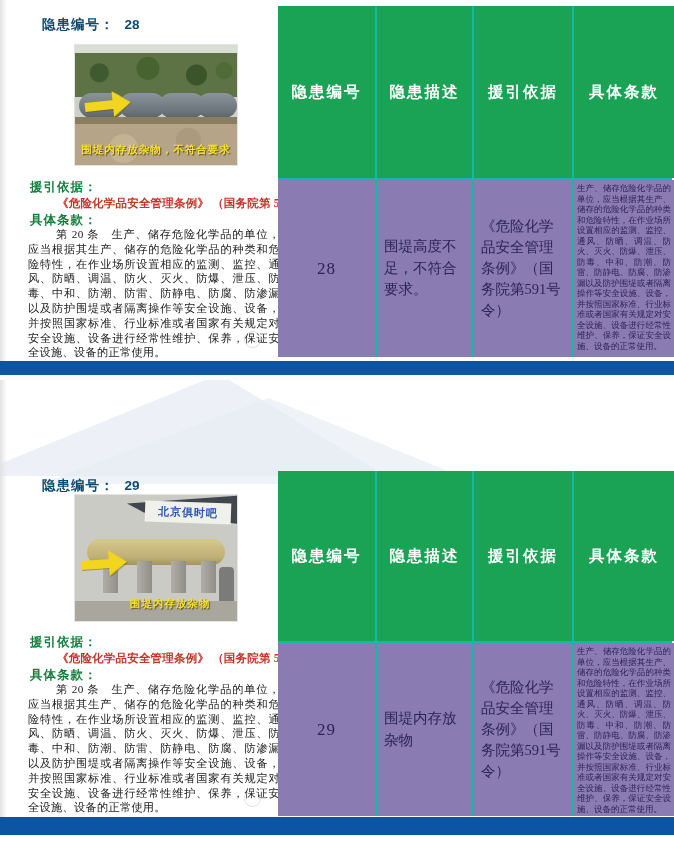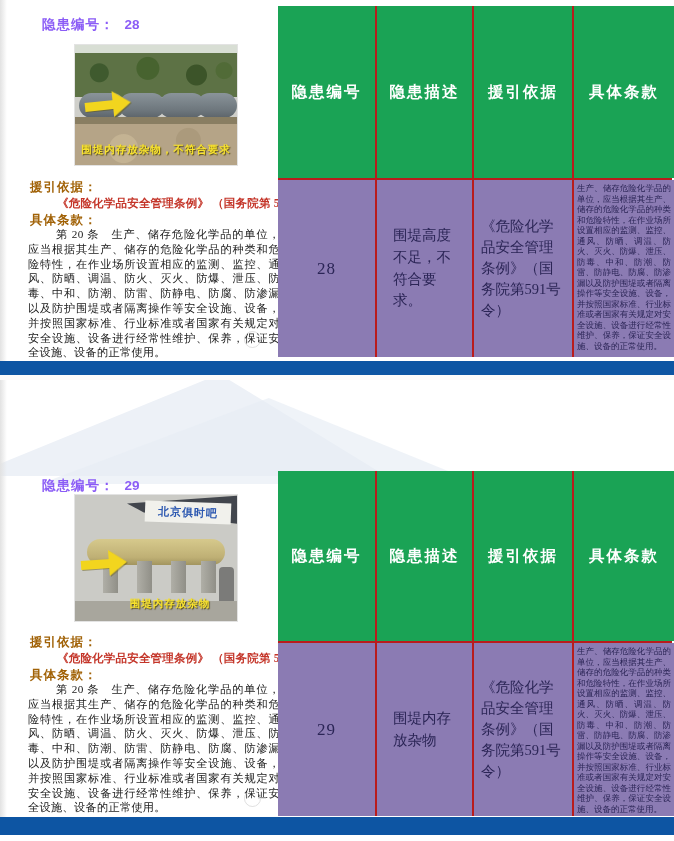--- a/index.html
+++ b/index.html
@@ -7,25 +7,25 @@
   .page{position:relative;width:674px;height:841px;background:#ffffff;overflow:hidden;margin:0;}
   .slide{position:absolute;left:0;width:674px;background:#ffffff;overflow:hidden;}
   .slide-1{top:0;height:375px;}
   .slide-2{top:380px;height:455px;}
   .edge-strip{position:absolute;left:0;top:0;width:7px;height:100%;
     background:linear-gradient(90deg,#e2e2e2,rgba(255,255,255,0));}
   .divider{position:absolute;left:0;top:375px;width:674px;height:11px;background:#fbfbfb;}
   .divider-line{position:absolute;left:0;top:5px;width:674px;height:2px;background:#d7d7d7;}
 
   
-  .hz-title{position:absolute;left:42px;color:#8b5cf6;font-weight:bold;font-size:13.5px;letter-spacing:1px;}
+  .hz-title{position:absolute;left:42px;color:#0c4a6e;font-weight:bold;font-size:13.5px;letter-spacing:1px;}
   .hz-title .num{margin-left:10px;letter-spacing:0;}
   .slide-1 .hz-title{top:16px;}
   .slide-2 .hz-title{top:97px;}
-  .sec-head{position:absolute;left:30px;font-weight:bold;font-size:12.5px;color:#a16207;letter-spacing:1px;}
+  .sec-head{position:absolute;left:30px;font-weight:bold;font-size:12.5px;color:#15803d;letter-spacing:1px;}
   .basis-red{position:absolute;left:57px;color:#c43529;font-size:11.5px;font-weight:bold;
     font-family:"Liberation Serif",serif;letter-spacing:0.2px;white-space:nowrap;}
   .clause-para{position:absolute;left:28px;width:252px;color:#202020;font-size:11.2px;line-height:14.8px;
     font-family:"Liberation Serif",serif;text-indent:2.5em;text-align:justify;letter-spacing:0.3px;}
   .slide-1 .basis-h{top:179px;} .slide-1 .basis-red{top:196px;}
   .slide-1 .clause-h{top:212px;} .slide-1 .clause-para{top:227px;}
   .slide-2 .basis-h{top:254px;} .slide-2 .basis-red{top:271px;}
   .slide-2 .clause-h{top:287px;} .slide-2 .clause-para{top:302px;}
   .watermark{position:absolute;width:15px;height:15px;border:1.5px solid #c2c2c2;border-radius:50%;
     opacity:0.5;}
@@ -73,28 +73,28 @@
     filter:drop-shadow(1px 1px 0 rgba(90,80,0,.45));}
   .p1-arrow{left:10px;top:62px;transform:rotate(-6deg);}
   .p2-arrow{left:6px;top:70px;transform:rotate(-4deg);}
   .photo-caption{position:absolute;left:0;width:100%;text-align:center;color:#f8e22c;font-weight:bold;
     font-size:10.5px;letter-spacing:1px;text-shadow:1px 1px 1px rgba(70,60,0,.85);white-space:nowrap;}
   .slide-1 .photo-caption{bottom:8px;}
   .slide-2 .photo-caption{bottom:10px;left:14px;}
 
   
   .tbl{position:absolute;left:278px;width:394px;display:grid;grid-template-columns:97px 95px 98px 100px;
-    gap:2px;background:#b91c1c;}
+    gap:2px;background:#14b8a6;}
   .slide-1 .tbl{top:6px;grid-template-rows:172px 177px;}
   .slide-2 .tbl{top:91px;grid-template-rows:170px 173px;}
   .th{background:#1aa355;color:#ffffff;display:flex;align-items:center;justify-content:center;
     font-size:15.5px;font-weight:bold;letter-spacing:2px;}
   .td{background:#8b7bb3;color:#2b2556;font-family:Liberation Serif, serif;}
   .td-num{display:flex;align-items:center;justify-content:center;font-size:17px;letter-spacing:1px;}
-  .td-desc{display:flex;align-items:center;padding:6px 16px;font-size:14.5px;line-height:1.5;}
+  .td-desc{display:flex;align-items:center;padding:6px 7px;font-size:14.5px;line-height:1.5;}
   .td-basis{display:flex;align-items:center;padding:20px 7px;font-size:14.5px;line-height:1.45;}
   .td-clause{font-size:8.5px;line-height:10.5px;padding:3px 3px;text-align:justify;letter-spacing:0;}
 
   .bluebar{position:absolute;left:0;width:674px;background:#0d55a3;}
   .slide-1 .bluebar{top:361px;height:14px;}
   .slide-2 .bluebar{top:437px;height:18px;}
 
   
   .swoosh-a{position:absolute;left:-30px;top:-6px;width:520px;height:102px;background:#edf1f7;
     clip-path:polygon(0 100%,48% 0,80% 100%);}

